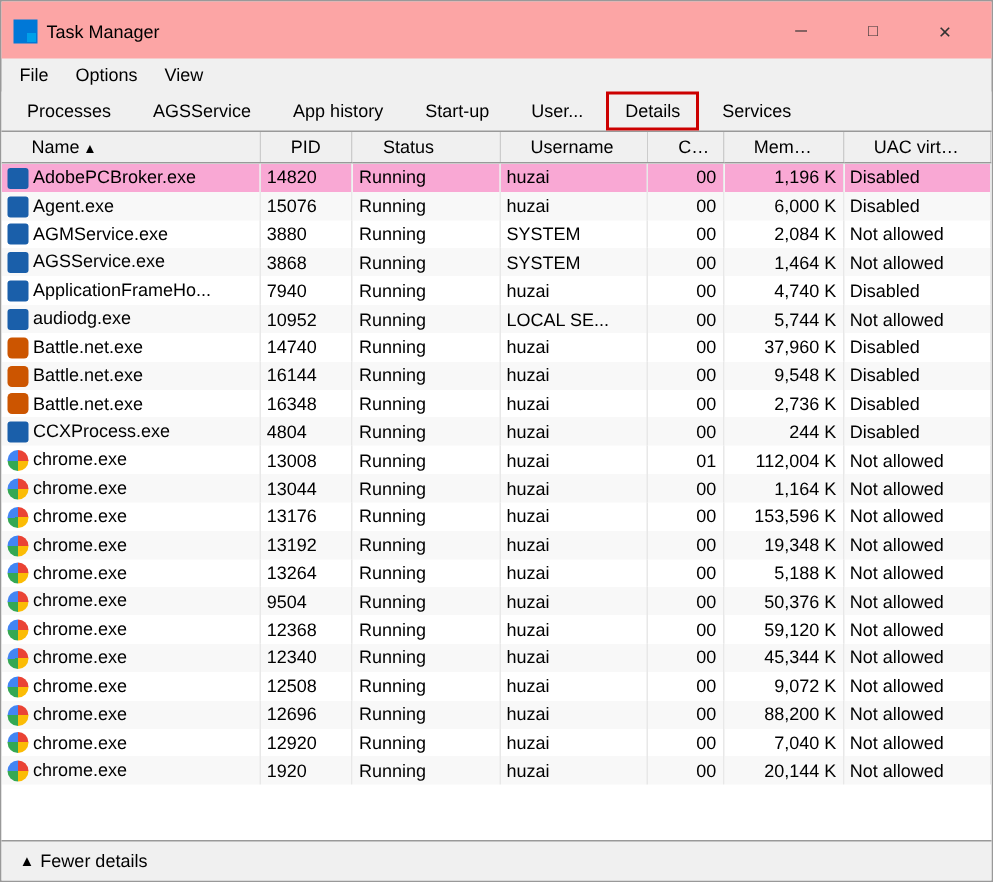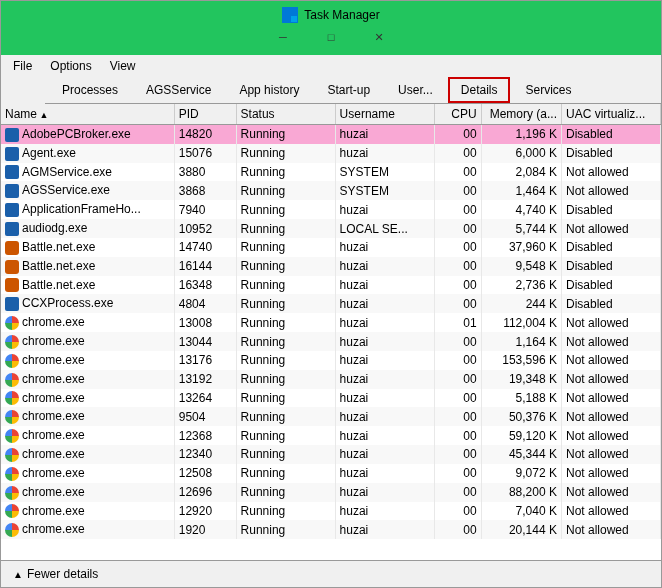--- a/index.html
+++ b/index.html
@@ -13,27 +13,26 @@
     }
     .window {
       width: 662px;
       height: 588px;
       background: #f0f0f0;
       border: 1px solid #999;
       display: flex;
       flex-direction: column;
     }
     .title-bar {
-      background: #22c55e;
+      background: #fca5a5;
       padding: 6px 8px 4px 8px;
       display: flex;
       align-items: center;
       justify-content: space-between;
       border-bottom: none;
-      flex-direction: column;
     }
     .title-bar-left {
       display: flex;
       align-items: center;
       gap: 6px;
     }
     .title-bar-icon {
       width: 16px;
       height: 16px;
       background: #0078d7;
@@ -68,21 +67,20 @@
       padding: 2px 8px;
       cursor: pointer;
       font-size: 12px;
     }
     .tabs-bar {
       display: flex;
       align-items: flex-end;
       background: #f0f0f0;
       border-bottom: 1px solid #999;
       padding: 0 4px;
-      margin-left: 44px;
     }
     .tab {
       padding: 5px 12px;
       border: 1px solid transparent;
       cursor: pointer;
       font-size: 12px;
       background: transparent;
       margin-right: 2px;
       color: #000;
     }
@@ -107,21 +105,21 @@
     }
     table {
       width: 100%;
       border-collapse: collapse;
       table-layout: fixed;
     }
     thead tr {
       background: #f0f0f0;
     }
     thead th {
-      padding: 3px 4px;
+      padding: 3px 20px;
       text-align: left;
       font-weight: normal;
       font-size: 12px;
       border-right: 1px solid #ccc;
       border-bottom: 1px solid #999;
       position: sticky;
       top: 0;
       background: #f0f0f0;
       white-space: nowrap;
       overflow: hidden;

